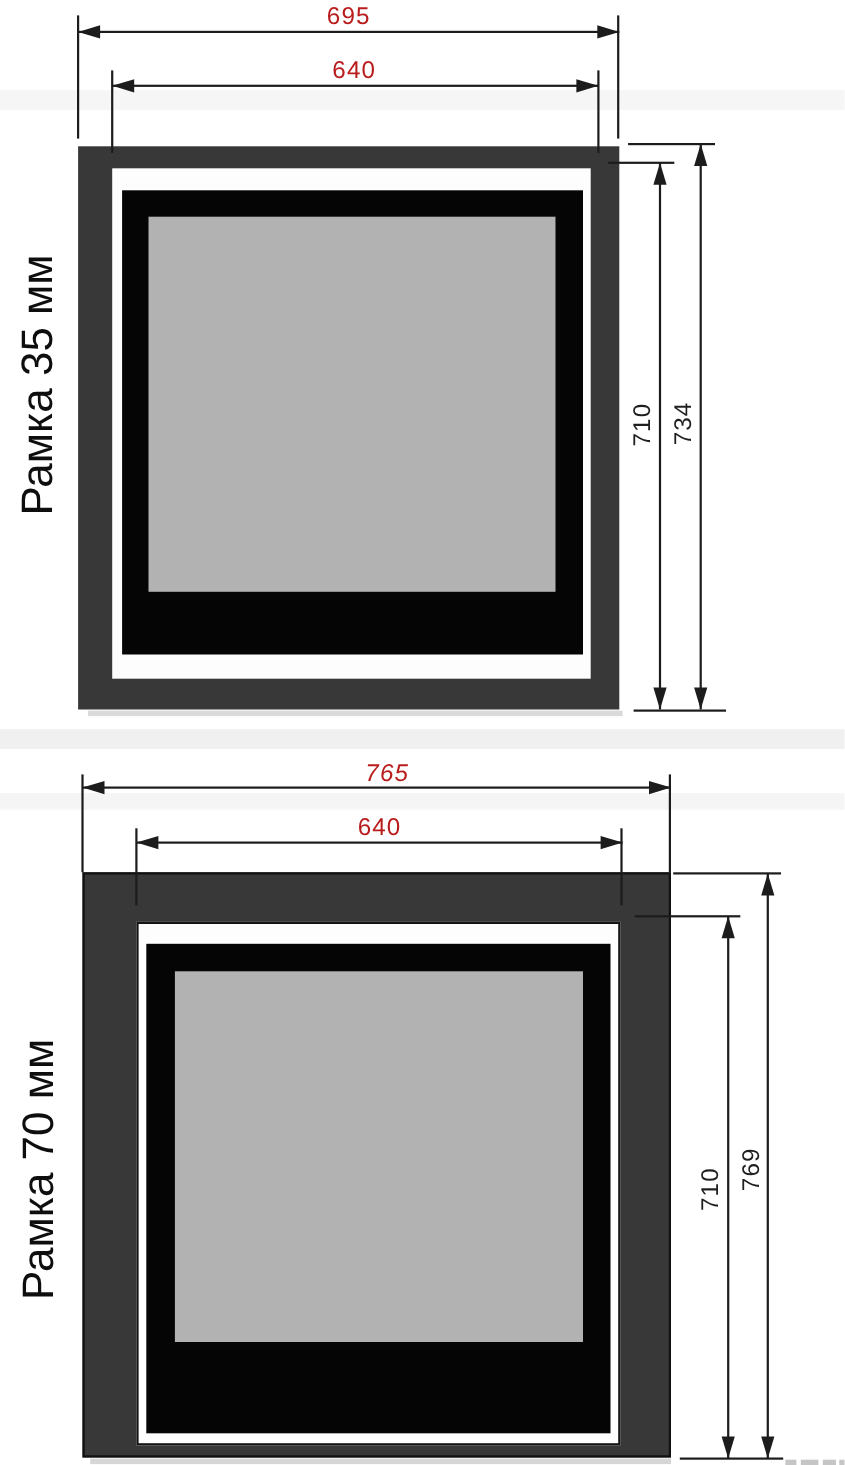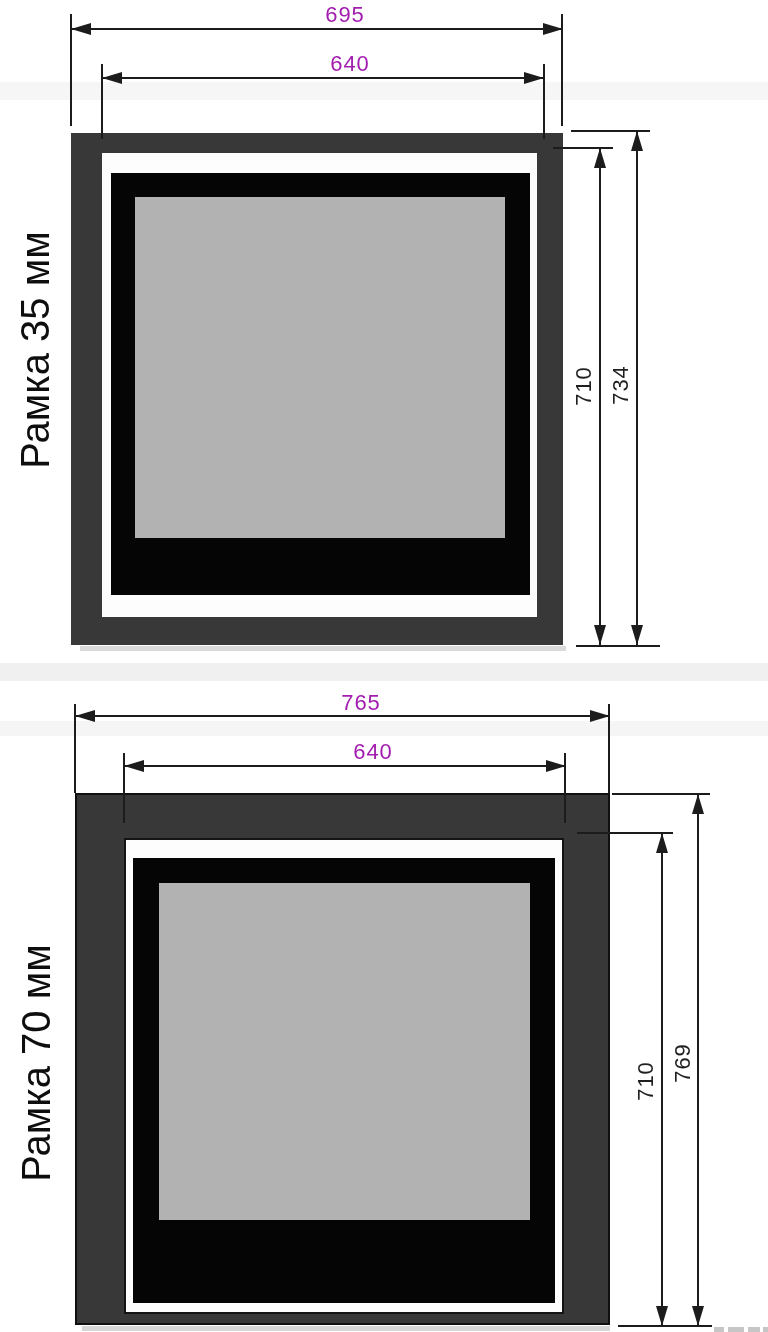--- a/index.html
+++ b/index.html
@@ -10,21 +10,21 @@
   
   .rect{position:absolute;}
   
   .lineh{position:absolute;height:2px;background:#1c1c1c;}
   .linev{position:absolute;width:2px;background:#1c1c1c;}
   .tick{position:absolute;width:2px;background:#1c1c1c;}
   .arrL{position:absolute;width:0;height:0;border-top:6px solid transparent;border-bottom:6px solid transparent;border-right:20px solid #1c1c1c;}
   .arrR{position:absolute;width:0;height:0;border-top:6px solid transparent;border-bottom:6px solid transparent;border-left:20px solid #1c1c1c;}
   .arrU{position:absolute;width:0;height:0;border-left:6px solid transparent;border-right:6px solid transparent;border-bottom:20px solid #1c1c1c;}
   .arrD{position:absolute;width:0;height:0;border-left:6px solid transparent;border-right:6px solid transparent;border-top:20px solid #1c1c1c;}
-  .dimtext{position:absolute;font-size:22px;letter-spacing:1px;color:#a21caf;white-space:nowrap;transform:translate(-50%,0);margin-left:28px;}
+  .dimtext{position:absolute;font-size:22px;letter-spacing:1px;color:#b91c1c;white-space:nowrap;transform:translate(-50%,0);}
   .dimtextv{position:absolute;font-size:22px;letter-spacing:1px;color:#1f1f1f;white-space:nowrap;transform:translate(-50%,-50%) rotate(-90deg);}
   .sidelabel{position:absolute;font-size:40px;color:#0e0e0e;white-space:nowrap;transform:translate(-50%,-50%) rotate(-90deg);}
   .shadow{position:absolute;}
   .wm{position:absolute;height:5px;background:#c6c6c6;}
 </style>
 </head>
 <body>
 
 <div class="canvas">
 
@@ -79,21 +79,21 @@
     <div class="rect" style="left:124px;top:838px;width:440px;height:476px;background:#fdfdfd;border:2px solid #141414;box-sizing:border-box;"></div>
     <div class="rect" style="left:133px;top:858px;width:422px;height:445px;background:#050505;"></div>
     <div class="rect" style="left:159px;top:883px;width:371px;height:337px;background:#b2b2b2;"></div>
     <div class="shadow" style="left:82px;top:1326px;width:528px;height:5px;background:#d6d6d6;"></div>
 
     <div class="tick" style="left:74px;top:704px;height:89px;"></div>
     <div class="tick" style="left:608px;top:704px;height:89px;"></div>
     <div class="lineh" style="left:75px;top:715px;width:535px;"></div>
     <div class="arrL" style="left:75px;top:710px;"></div>
     <div class="arrR" style="left:590px;top:710px;"></div>
-    <div class="dimtext" style="left:333px;top:690px;">765</div>
+    <div class="dimtext" style="left:352px;top:690px;font-style:italic;">765</div>
 
     <div class="tick" style="left:123px;top:753px;height:70px;"></div>
     <div class="tick" style="left:564px;top:753px;height:70px;"></div>
     <div class="lineh" style="left:124px;top:765px;width:442px;"></div>
     <div class="arrL" style="left:124px;top:760px;"></div>
     <div class="arrR" style="left:546px;top:760px;"></div>
     <div class="dimtext" style="left:345px;top:739px;">640</div>
 
     <div class="lineh" style="left:577px;top:832px;width:96px;"></div>
     <div class="linev" style="left:661px;top:833px;height:493px;"></div>

